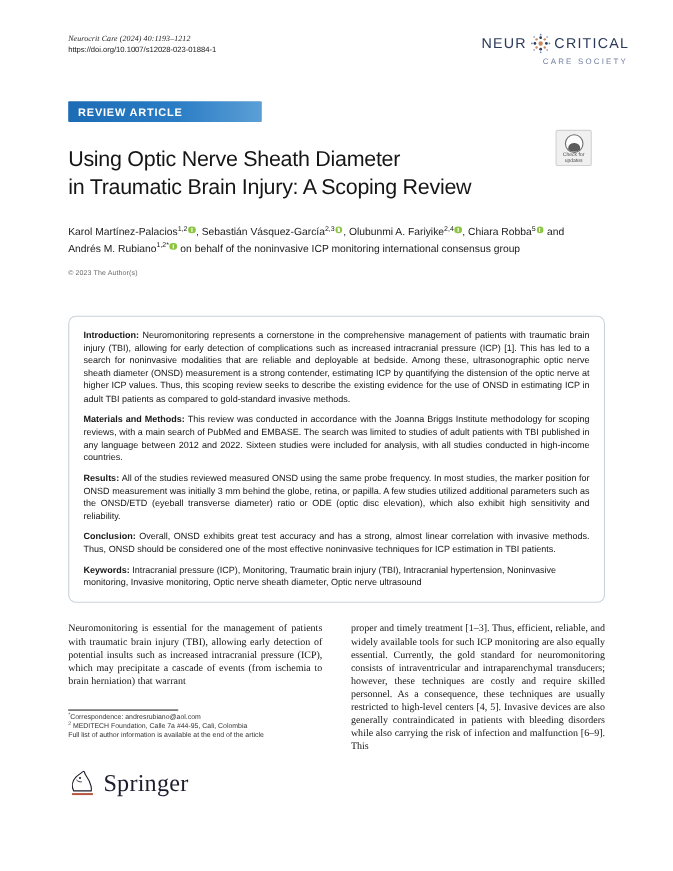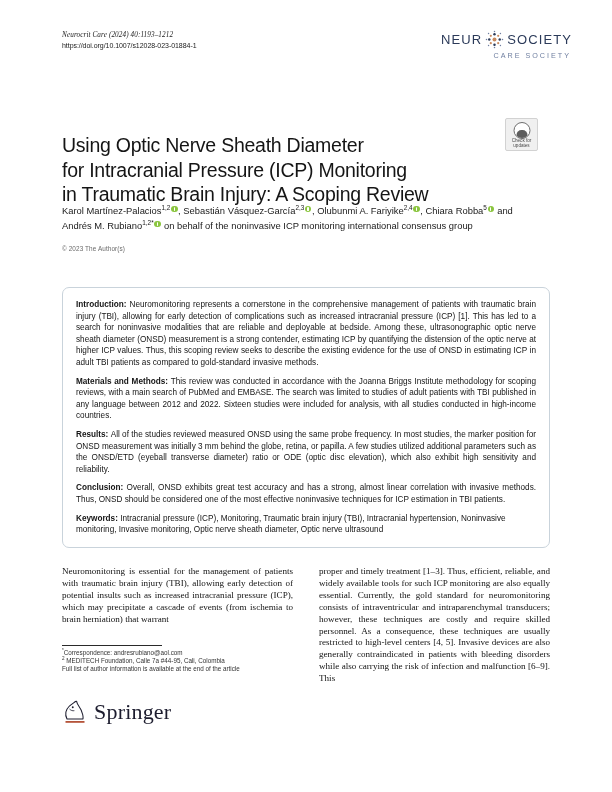--- a/index.html
+++ b/index.html
@@ -362,30 +362,32 @@
               <circle cx="20" cy="36.8" r="1.6" fill="#6f7fa0"></circle>
               <circle cx="3.2" cy="20" r="1.6" fill="#6f7fa0"></circle>
               <circle cx="36.8" cy="20" r="1.6" fill="#6f7fa0"></circle>
               <circle cx="7.5" cy="7.5" r="1.5" fill="#6f7fa0"></circle>
               <circle cx="32.5" cy="7.5" r="1.5" fill="#6f7fa0"></circle>
               <circle cx="7.5" cy="32.5" r="1.5" fill="#6f7fa0"></circle>
               <circle cx="32.5" cy="32.5" r="1.5" fill="#6f7fa0"></circle>
             </g>
           </svg>
         </span>
-        <span class="logo-word">SOCIETY</span>
+        <span class="logo-word">CRITICAL</span>
       </div>
       <div class="logo-sub">CARE SOCIETY</div>
     </div>
   </div>
 
+  <div class="banner">
+    <span class="banner-label">REVIEW ARTICLE</span>
+  </div>
 
   <h1 class="title">
     <span class="title-line">Using Optic Nerve Sheath Diameter</span>
-    <span class="title-line">for Intracranial Pressure (ICP) Monitoring</span>
     <span class="title-line">in Traumatic Brain Injury: A Scoping Review</span>
   </h1>
 
   <div class="crossmark">
     <span class="crossmark-circle"></span>
     <span class="crossmark-text">
       <span>Check for</span><br>
       <span>updates</span>
     </span>
   </div>

